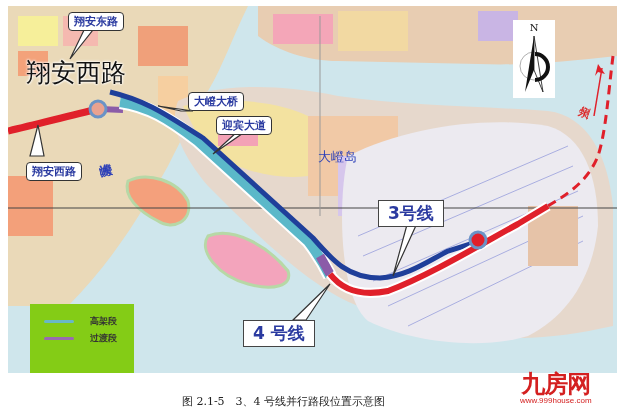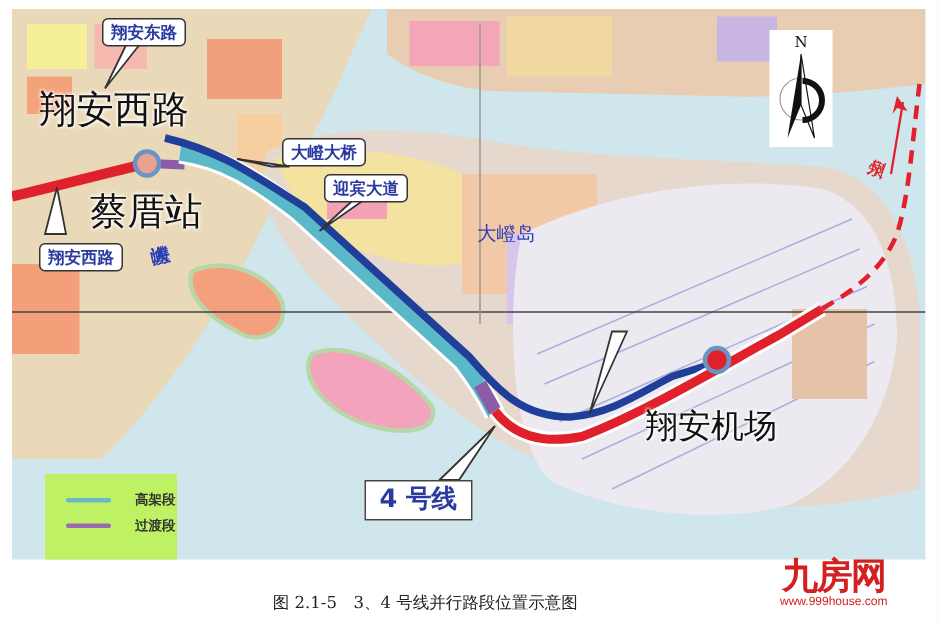--- a/index.html
+++ b/index.html
@@ -6,21 +6,21 @@
   body { width: 625px; height: 418px; position: relative; overflow: hidden; font-family: "DejaVu Sans", sans-serif; }
   .map { position: absolute; left: 8px; top: 6px; width: 609px; height: 367px; overflow: hidden; background: #cfe6ec; }
   .map svg { position: absolute; left: 0; top: 0; }
   .callout { position: absolute; background: #ffffff; border: 1.5px solid #333; border-radius: 4px; color: #2a3aa0; font-weight: bold; white-space: nowrap; line-height: 1; }
   .callout.small { font-size: 11px; padding: 3px 5px; }
   .callout.big { font-size: 17px; padding: 4px 9px; border-radius: 0; border-color: #444; }
   .label-big { position: absolute; color: #111; font-weight: normal; white-space: nowrap; text-shadow: 0 0 3px #fff, 0 0 3px #fff, 0 0 2px #fff; line-height: 1; }
   .label-blue { position: absolute; color: #2c3fb8; font-size: 13px; white-space: nowrap; line-height: 1; }
   .vert { position: absolute; color: #2c3fb8; font-size: 13px; line-height: 1.15; writing-mode: vertical-rl; }
   .quanzhou { position: absolute; color: #d22; font-size: 12px; writing-mode: vertical-rl; transform: rotate(20deg); line-height: 1; }
-  .legend { position: absolute; left: 22px; top: 310px; width: 88px; height: 70px; background: #bef264; }
+  .legend { position: absolute; left: 22px; top: 298px; width: 104px; height: 70px; background: #84cc16; }
   .legend-row { position: absolute; left: 14px; height: 14px; display: flex; align-items: center; }
   .legend-swatch { width: 30px; height: 3px; border-radius: 2px; margin-right: 16px; }
   .legend-text { font-size: 9px; font-weight: bold; color: #333; }
   .compass { position: absolute; left: 505px; top: 14px; width: 42px; height: 78px; background: #fff; }
   .caption { position: absolute; left: 0; width: 567px; top: 394px; text-align: center; font-family: "DejaVu Serif", serif; font-size: 11px; color: #222; }
   .watermark { position: absolute; left: 520px; top: 372px; text-align: center; }
   .watermark .logo { color: #d42020; font-size: 24px; font-weight: bold; letter-spacing: -1px; line-height: 1; }
   .watermark .url { color: #d42020; font-size: 8px; font-family: "Liberation Sans", sans-serif; line-height: 1; margin-top: 1px; }
 </style>
 </head>
@@ -94,25 +94,24 @@
       <path d="M230,125 L205,148 L238,125 Z"></path>
       <path d="M400,215 L385,270 L410,215 Z"></path>
       <path d="M285,314 L322,278 L298,314 Z"></path>
     </g>
   </svg>
 
   <div class="callout small" style="left:18px; top:156px;">翔安西路</div>
   <div class="callout small" style="left:60px; top:6px;">翔安东路</div>
   <div class="callout small" style="left:180px; top:86px;">大嶝大桥</div>
   <div class="callout small" style="left:208px; top:110px;">迎宾大道</div>
+  <div class="callout big" style="left:370px; top:194px;">3号线</div>
   <div class="callout big" style="left:235px; top:314px;">4 号线</div>
 
   <div class="label-big" style="left:18px; top:54px; font-size:25px;">翔安西路</div>
-  <div class="label-big" style="left:52px; top:122px; font-size:25px;">蔡厝站</div>
-  <div class="label-big" style="left:422px; top:268px; font-size:22px;">翔安机场</div>
   <div class="label-blue" style="left:310px; top:144px;">大嶝岛</div>
   <div class="vert" style="left:86px; top:148px; transform:rotate(-12deg);">大嶝海峡</div>
   <div class="quanzhou" style="left:576px; top:92px;">泉州</div>
 
   <div class="compass">
     <svg width="42" height="78" viewBox="0 0 42 78">
       <text x="21" y="11" text-anchor="middle" font-size="10" font-family="DejaVu Serif, serif" fill="#111">N</text>
       <circle cx="21" cy="46" r="14" fill="none" stroke="#999" stroke-width="0.8"></circle>
       <path d="M21,16 L12,72 L21,50 Z" fill="#111"></path>
       <path d="M21,16 L30,72 L21,50 Z" fill="none" stroke="#111" stroke-width="0.8"></path>

